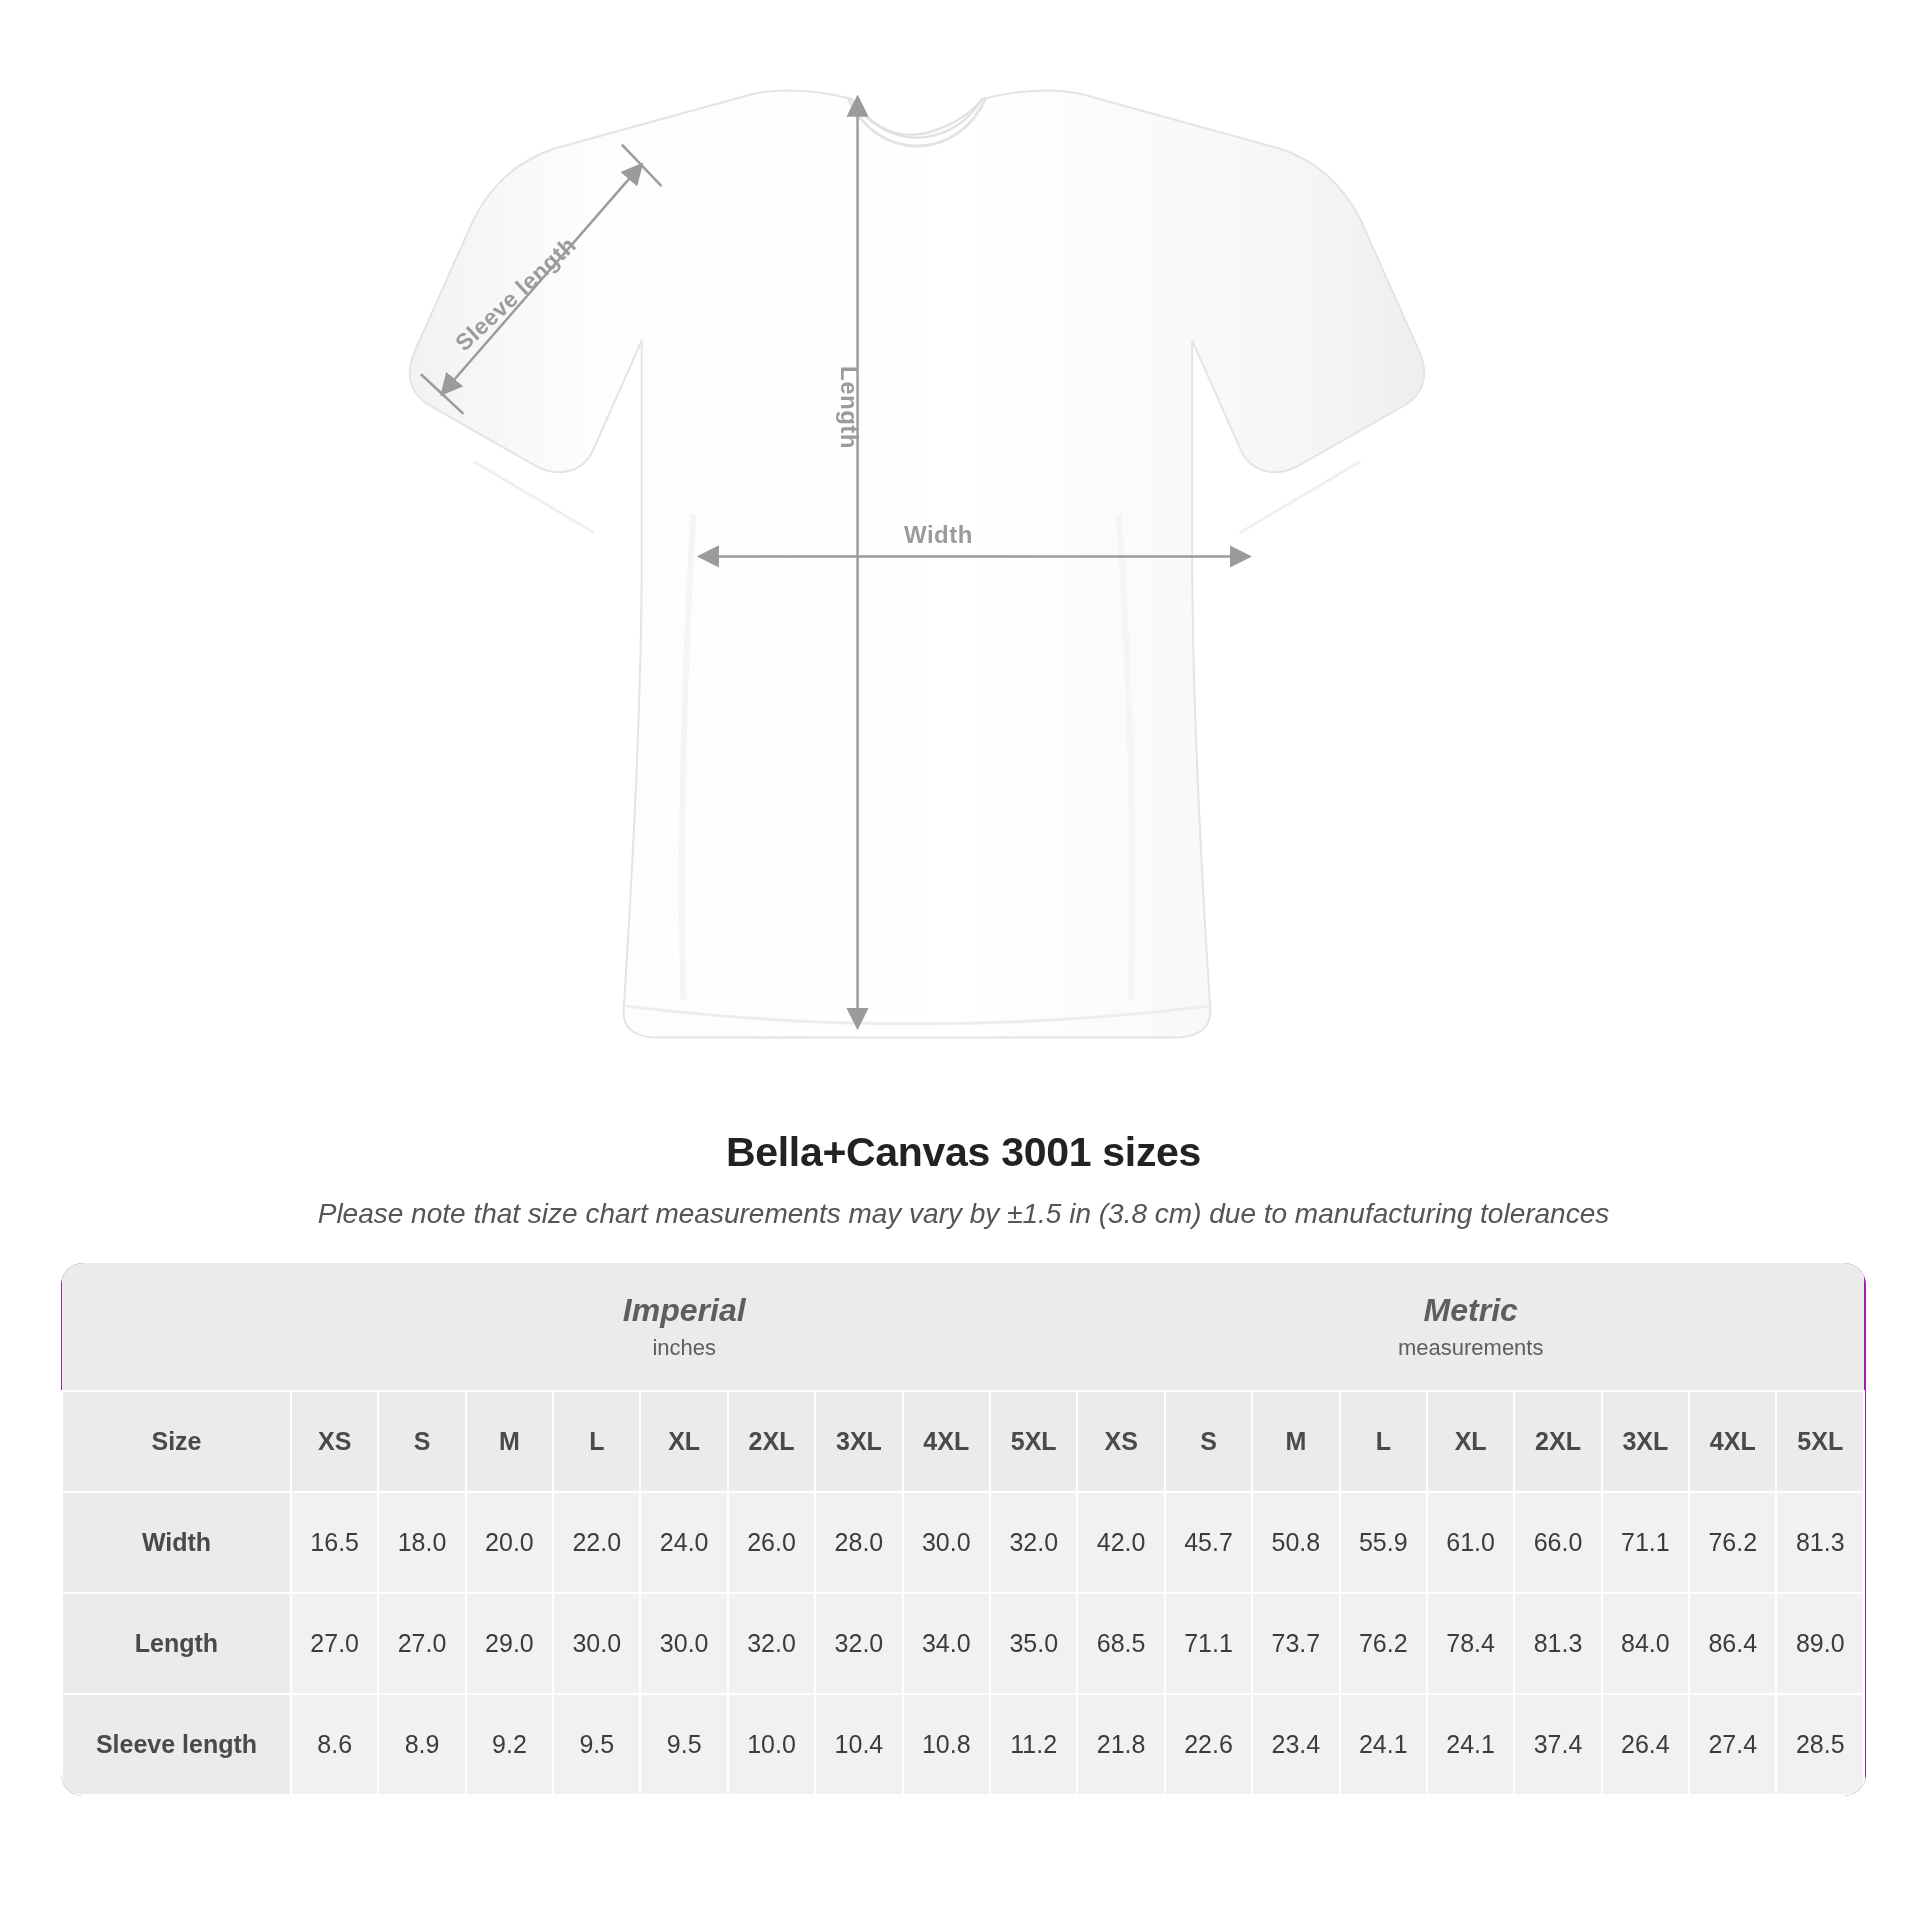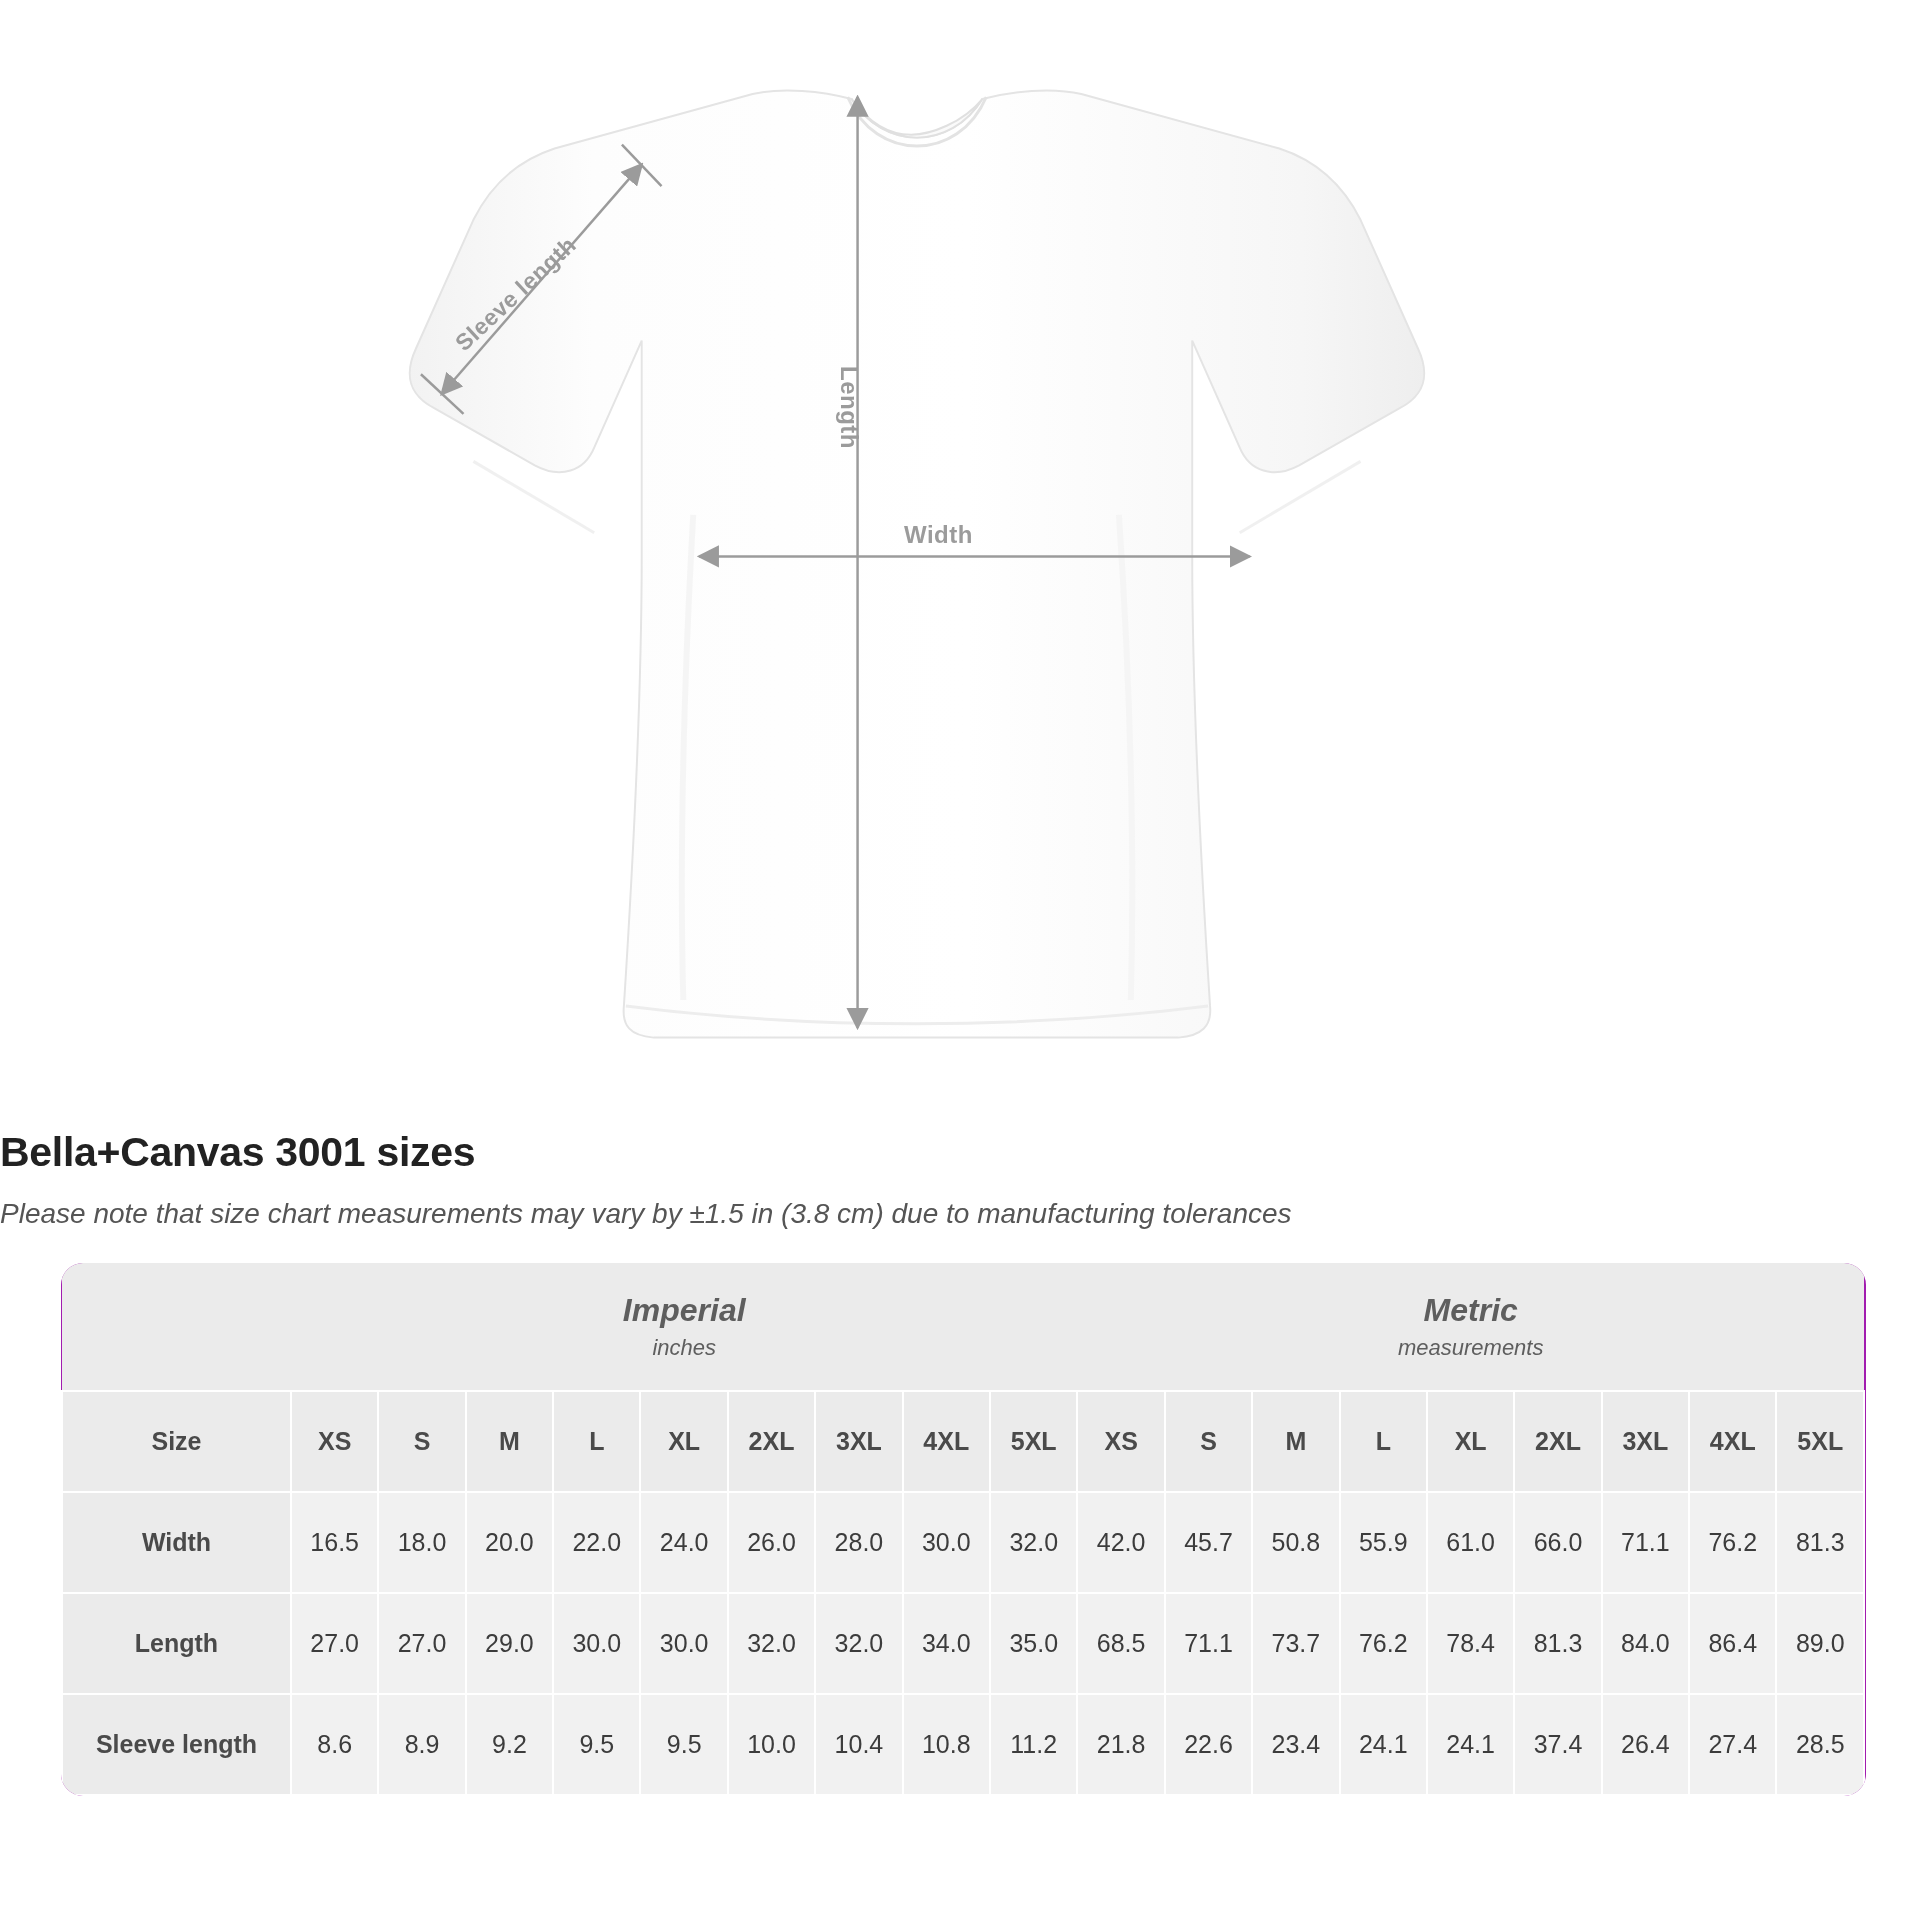--- a/index.html
+++ b/index.html
@@ -54,20 +54,21 @@
   .dim-label.sleeve-label {
     left: 450px;
     top: 337px;
     transform: rotate(-43deg);
     transform-origin: left top;
     font-size: 23px;
   }
 
   
   .title-block {
+    text-align: center;
     margin-top: 30px;
   }
   .chart-title {
     font-size: 41px;
     font-weight: bold;
     color: #222222;
     letter-spacing: -0.3px;
   }
   .chart-note {
     margin-top: 22px;
@@ -102,21 +103,20 @@
   }
   .unit-name {
     font-size: 32px;
     font-weight: bold;
     font-style: italic;
     color: #5e5e5e;
     line-height: 1.15;
   }
   .unit-sub {
     font-size: 22px;
-    font-style: italic;
     color: #5e5e5e;
     margin-top: 6px;
   }
   .corner-cell {
     background: #ebebeb;
     border: none !important;
   }
   tr.head-row td {
     height: 99px;
     background: #ebebeb;

